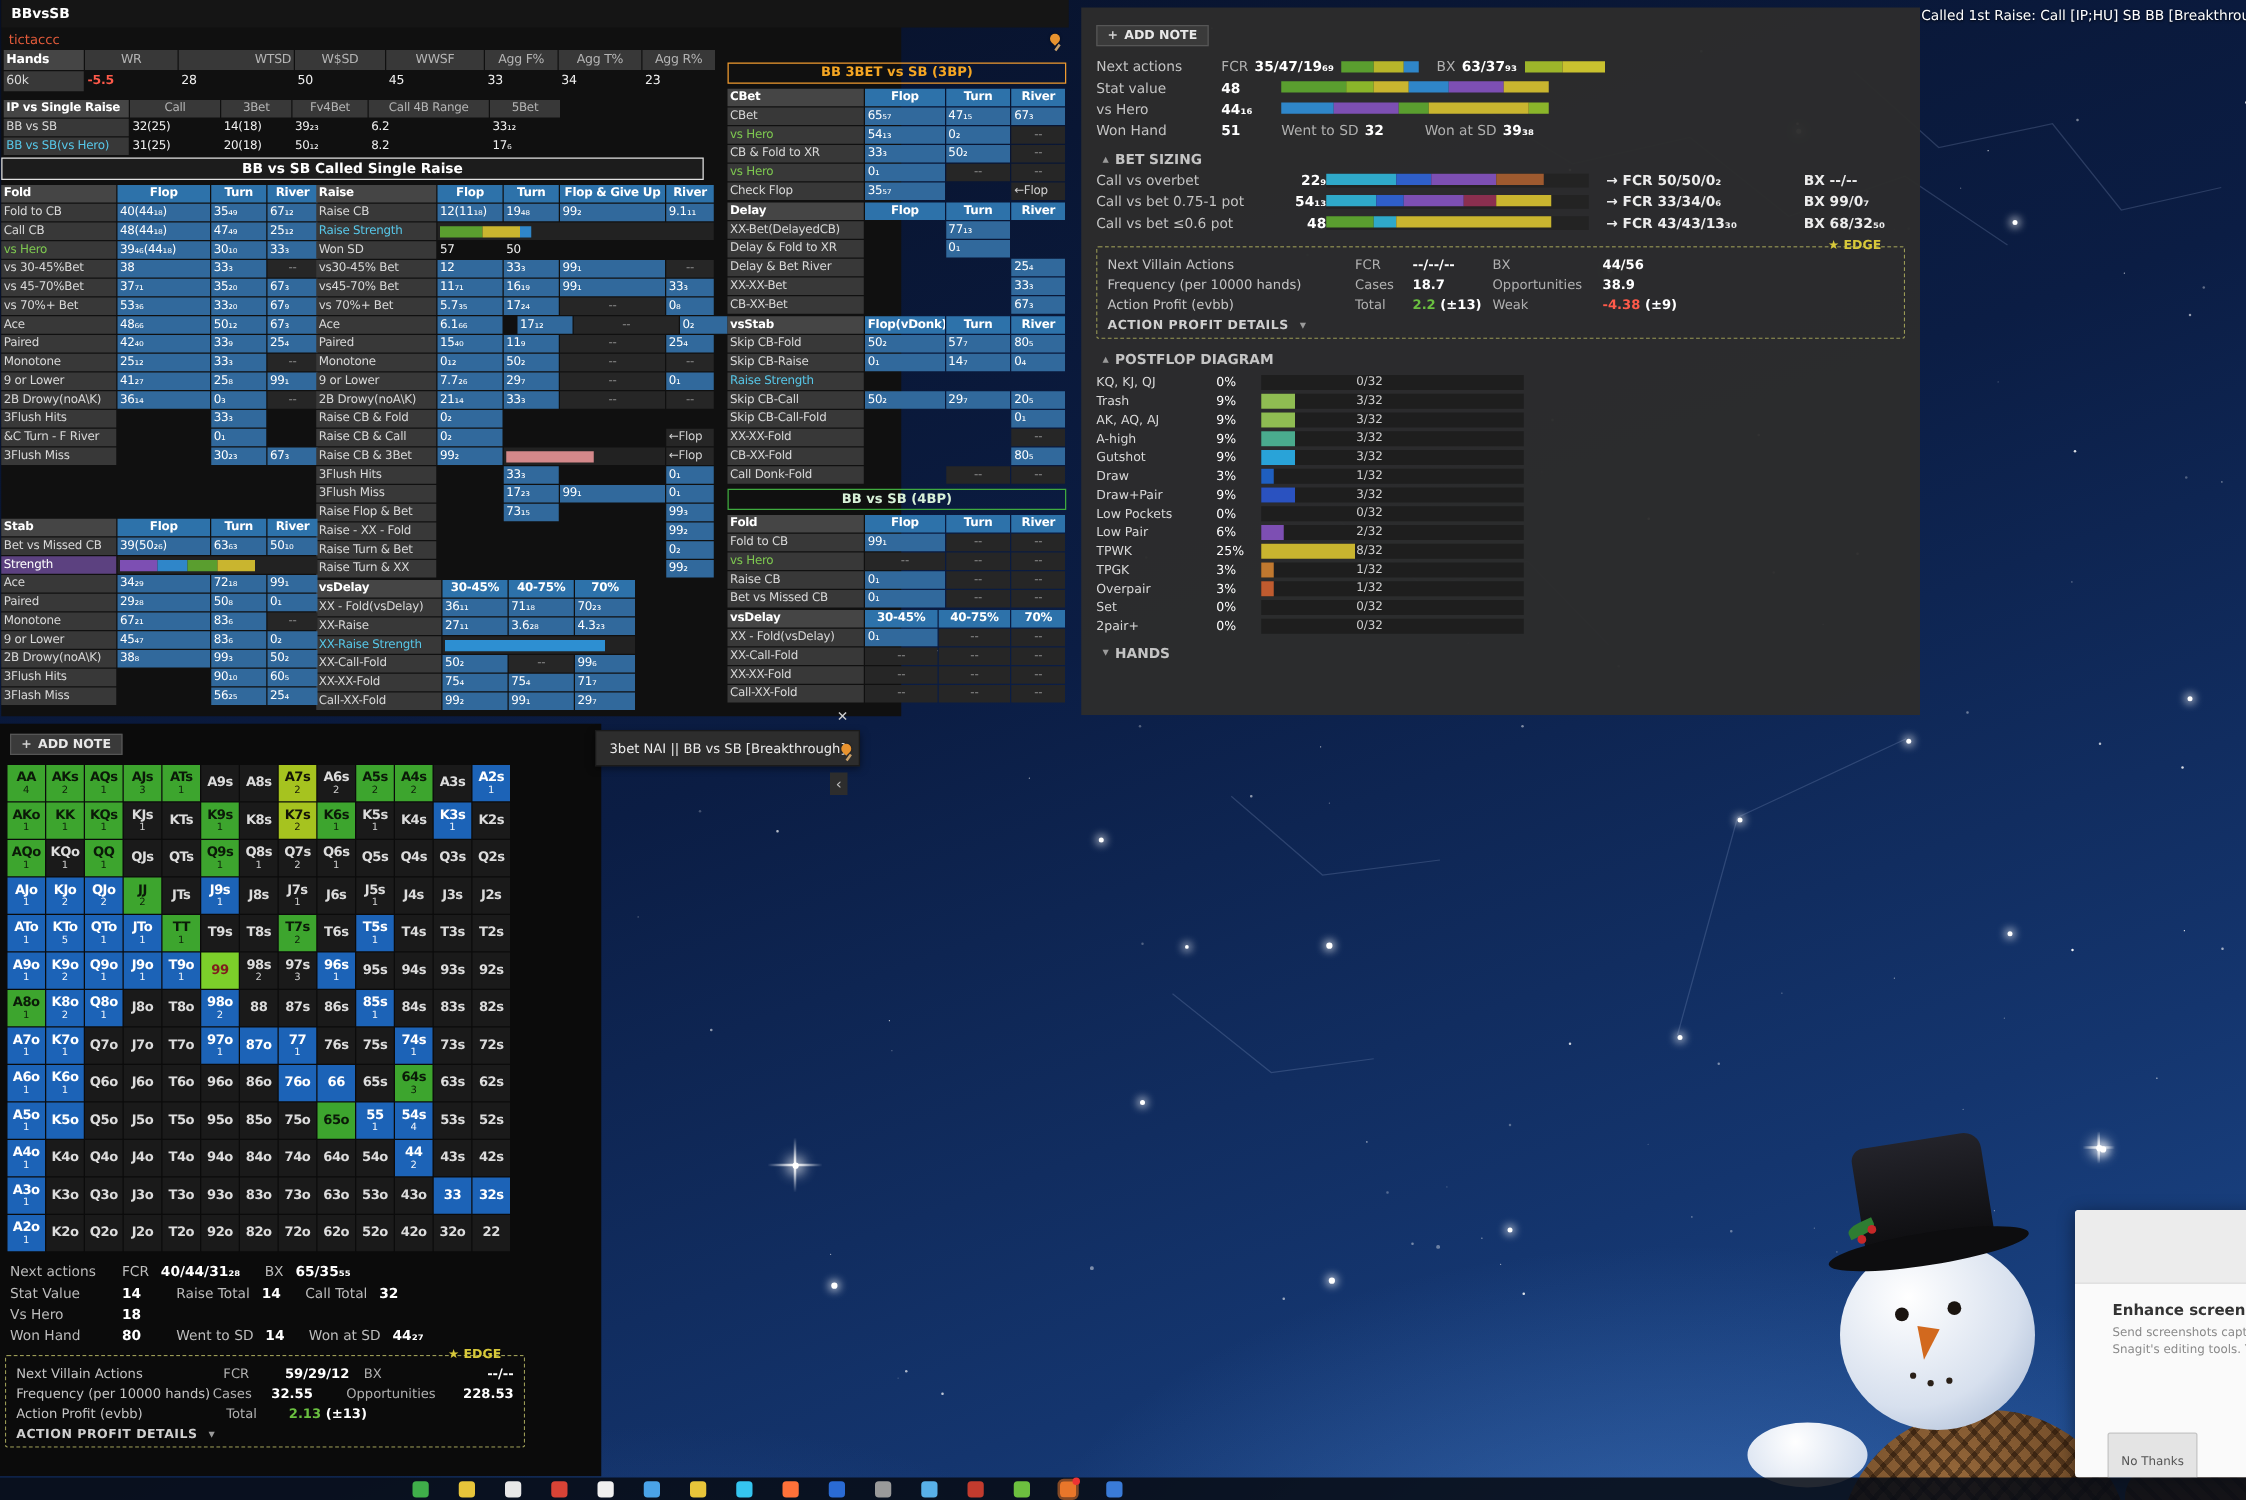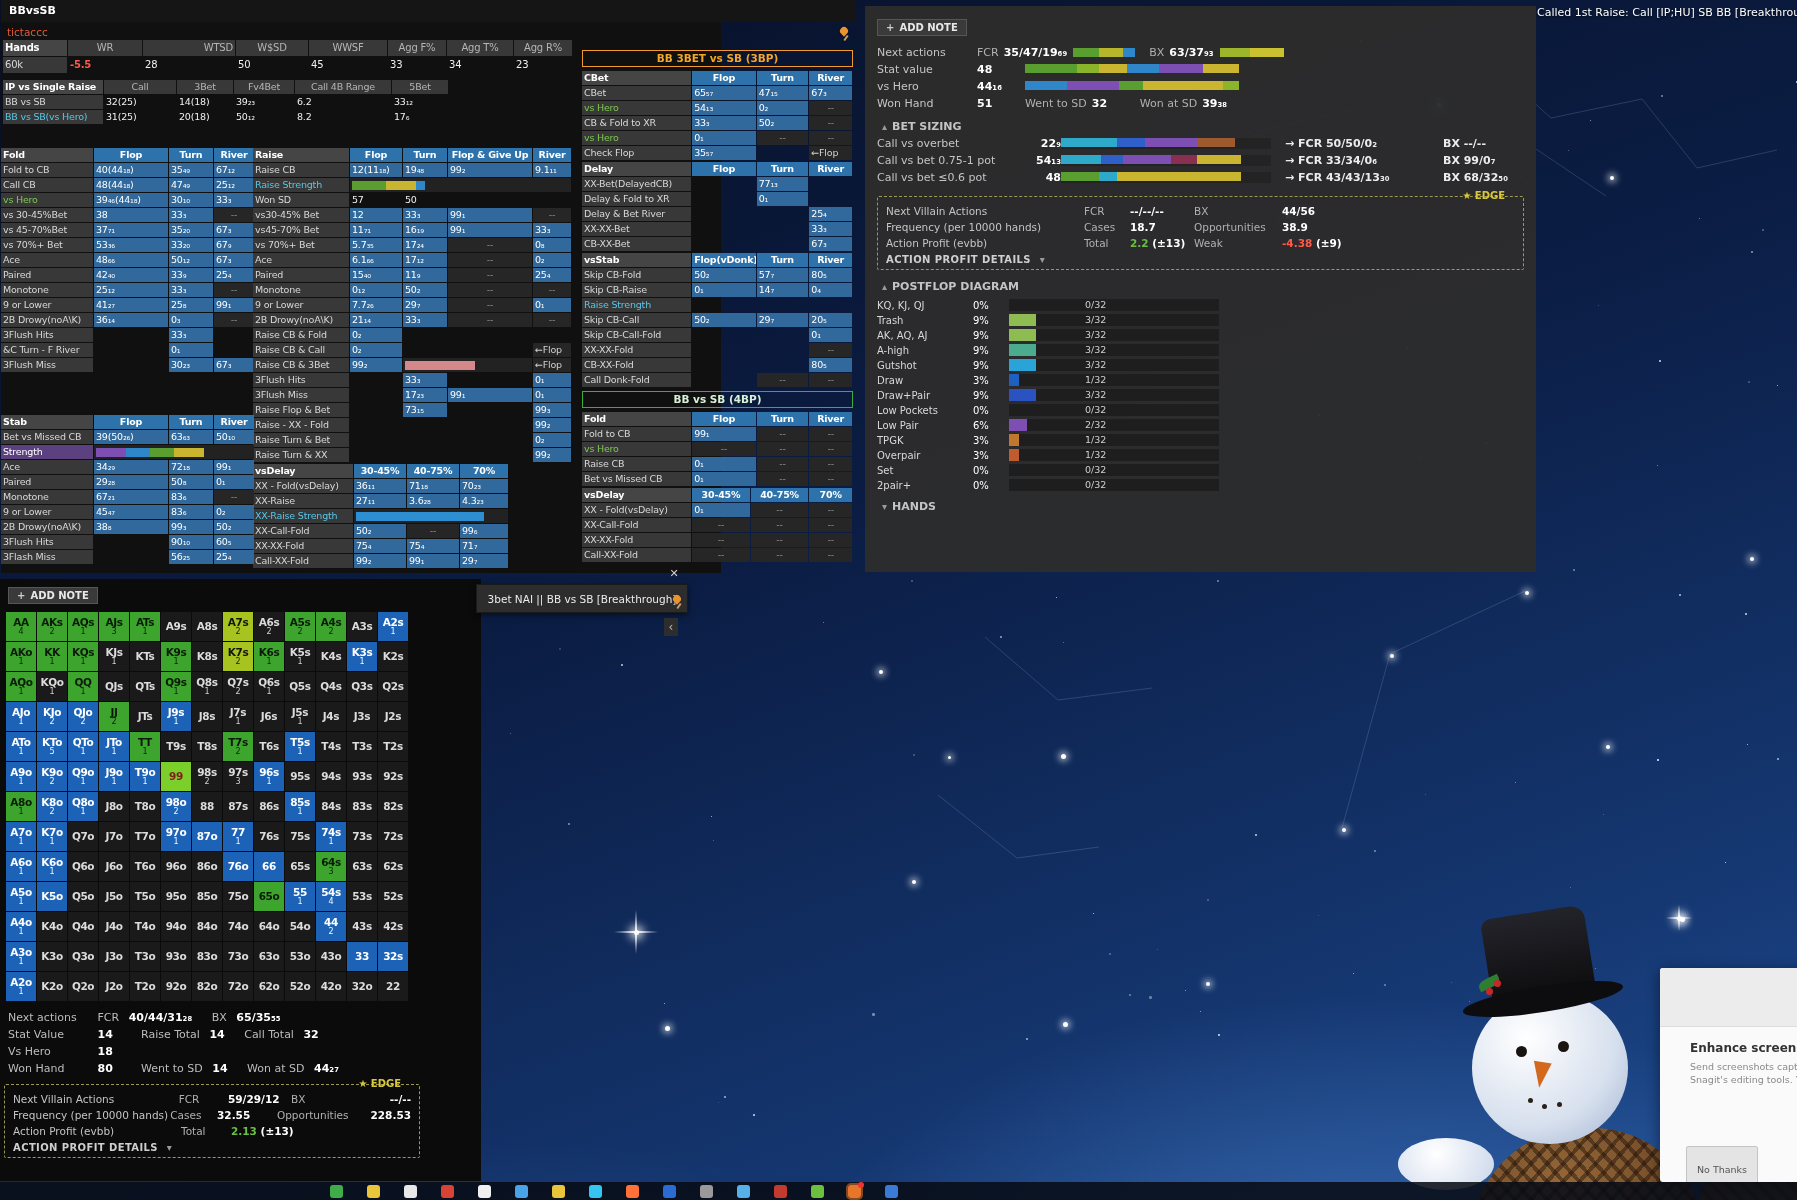--- a/index.html
+++ b/index.html
@@ -440,20 +440,21 @@
         </div>
         <div class="t-row">
           <div class="t-cell lab lc-cyan" style="width: 100px;">BB vs SB(vs Hero)</div>
           <div class="t-cell val-plain" style="width: 72px;">31(25)</div>
           <div class="t-cell val-plain" style="width: 56px;">20(18)</div>
           <div class="t-cell val-plain" style="width: 60px;">50₁₂</div>
           <div class="t-cell val-plain" style="width: 96px;">8.2</div>
           <div class="t-cell val-plain" style="width: 56px;">17₆</div>
         </div>
       </div>
+    <div id="csr-title">BB vs SB Called Single Raise</div>
     <div id="tbl-fold">
         <div class="t-row">
           <div class="t-cell labhead" style="width: 92px;">Fold</div>
           <div class="t-cell colhead" style="width: 74px;">Flop</div>
           <div class="t-cell colhead" style="width: 44px;">Turn</div>
           <div class="t-cell colhead" style="width: 40px;">River</div>
         </div>
         <div class="t-row">
           <div class="t-cell lab" style="width: 92px;">Fold to CB</div>
           <div class="t-cell val" style="width: 74px;">40(44₁₈)</div>
@@ -586,21 +587,21 @@
         <div class="t-row">
           <div class="t-cell lab" style="width: 96px;">vs 70%+ Bet</div>
           <div class="t-cell val" style="width: 52px;">5.7₃₅</div>
           <div class="t-cell val" style="width: 44px;">17₂₄</div>
           <div class="t-cell muted" style="width: 84px;">--</div>
           <div class="t-cell val" style="width: 38px;">0₈</div>
         </div>
         <div class="t-row">
           <div class="t-cell lab" style="width: 96px;">Ace</div>
           <div class="t-cell val" style="width: 52px;">6.1₆₆</div>
-          <div class="t-cell val" style="width: 44px;">17₁₂</div>
+          <div class="t-cell val" style="width: 44px; margin-left: 11px;">17₁₂</div>
           <div class="t-cell muted" style="width: 84px;">--</div>
           <div class="t-cell val" style="width: 38px;">0₂</div>
         </div>
         <div class="t-row">
           <div class="t-cell lab" style="width: 96px;">Paired</div>
           <div class="t-cell val" style="width: 52px;">15₄₀</div>
           <div class="t-cell val" style="width: 44px;">11₉</div>
           <div class="t-cell muted" style="width: 84px;">--</div>
           <div class="t-cell val" style="width: 38px;">25₄</div>
         </div>
@@ -1197,20 +1198,28 @@
         </div>
         <div class="pf-row">
           <div class="pf-name">Low Pair</div>
           <div class="pf-pct">6%</div>
           <div class="pf-track">
             <div class="pf-bar" style="width: 18px; background: rgb(125, 79, 179);"></div>
             <div class="pf-frac">2/32</div>
           </div>
         </div>
         <div class="pf-row">
+          <div class="pf-name">TPWK</div>
+          <div class="pf-pct">25%</div>
+          <div class="pf-track">
+            <div class="pf-bar" style="width: 75px; background: rgb(201, 181, 47);"></div>
+            <div class="pf-frac">8/32</div>
+          </div>
+        </div>
+        <div class="pf-row">
           <div class="pf-name">TPGK</div>
           <div class="pf-pct">3%</div>
           <div class="pf-track">
             <div class="pf-bar" style="width: 10px; background: rgb(192, 120, 47);"></div>
             <div class="pf-frac">1/32</div>
           </div>
         </div>
         <div class="pf-row">
           <div class="pf-name">Overpair</div>
           <div class="pf-pct">3%</div>

